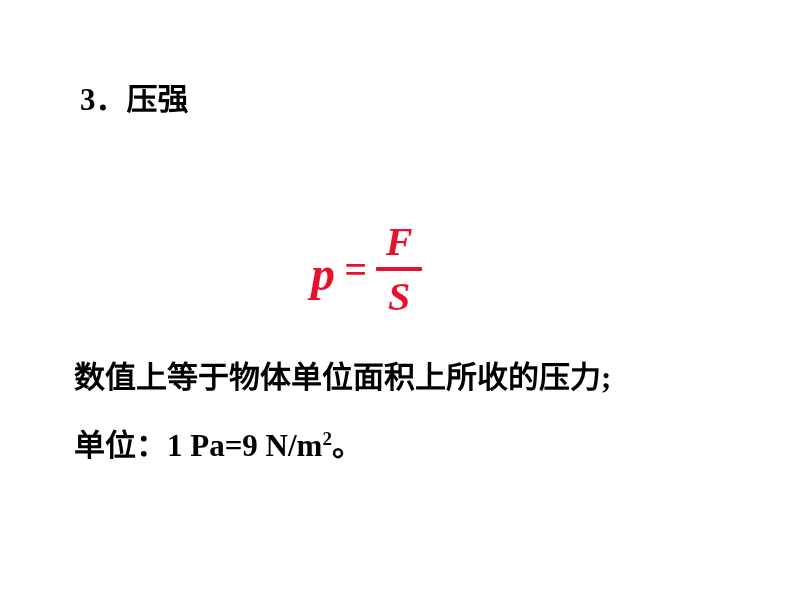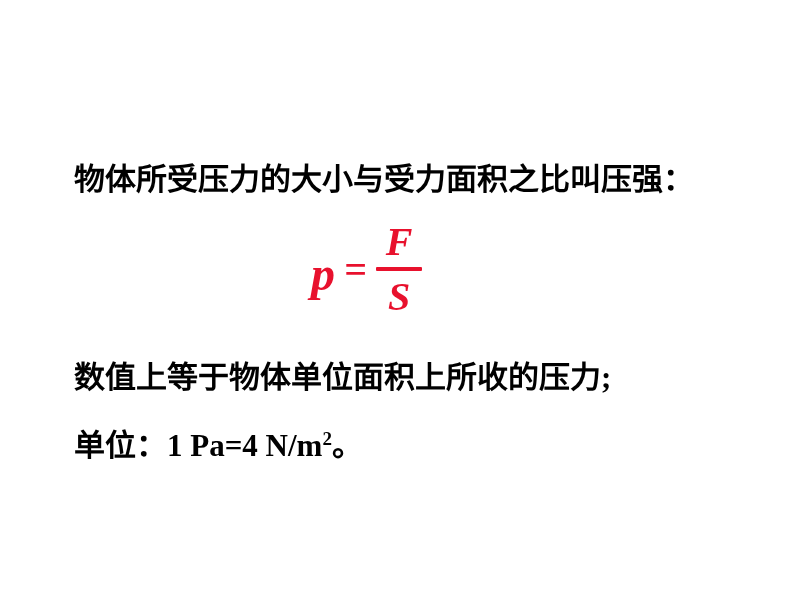--- a/index.html
+++ b/index.html
@@ -48,30 +48,30 @@
     height:4px;
     background:var(--formula-color, #e8112d);
     border-radius:1px;
   }
 </style>
 </head>
 <body style="background: rgb(255, 255, 255); color: rgb(0, 0, 0);">
 
 <div class="slide">
 
+  <div class="text-line" id="title">3．压强</div>
 
-  <div class="text-line" id="def-line">物体所受压力的大小与受力面积之比叫压强：</div>
 
   <div class="formula">
     <span class="lhs">p</span>
     <span class="eq">=</span>
     <span class="frac">
       <span class="num">F</span>
       <span class="bar"></span>
       <span class="den">S</span>
     </span>
   </div>
 
   <div class="text-line" id="value-line">数值上等于物体单位面积上所收的压力;</div>
 
-  <div class="text-line" id="unit-line"><span>单位：1 Pa=4 N/m</span><sup>2</sup><span>。</span></div>
+  <div class="text-line" id="unit-line"><span>单位：1 Pa=9 N/m</span><sup>2</sup><span>。</span></div>
 
 </div>
 
 </body></html>

